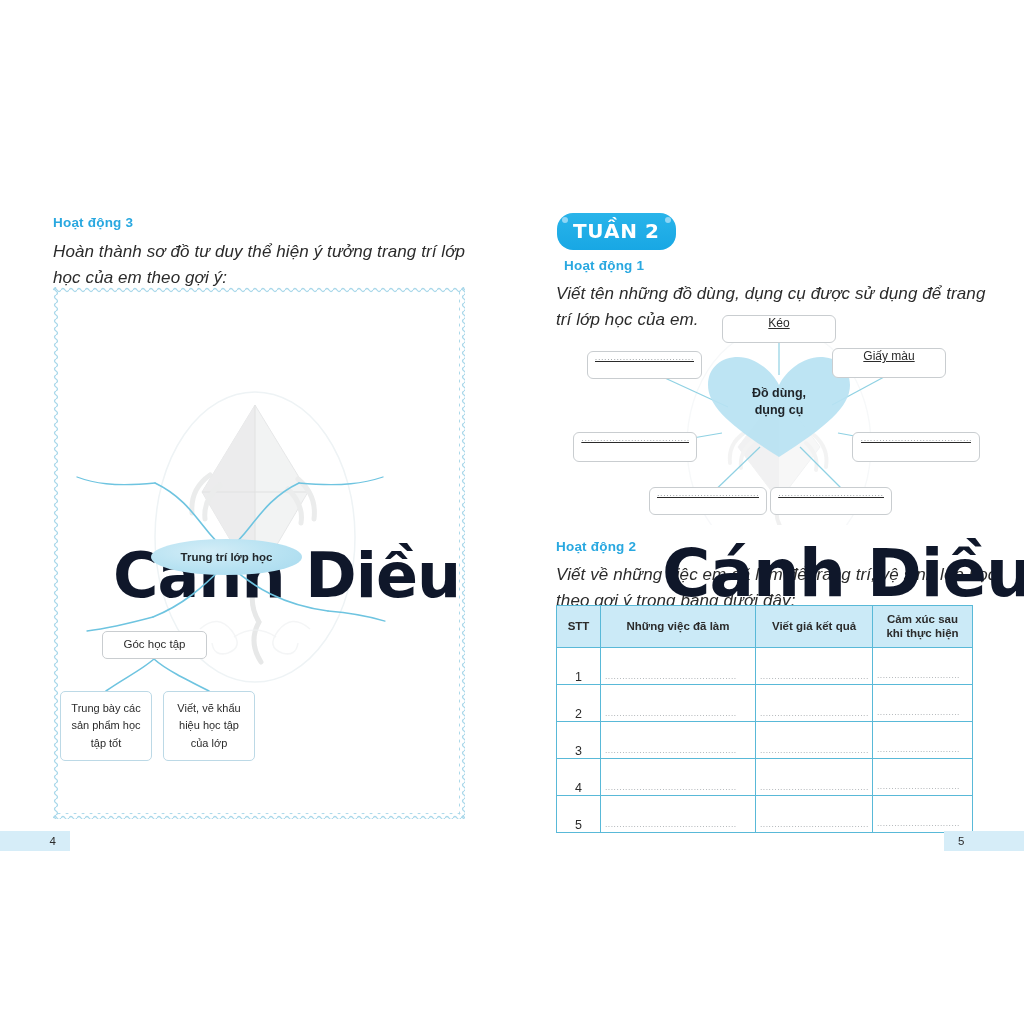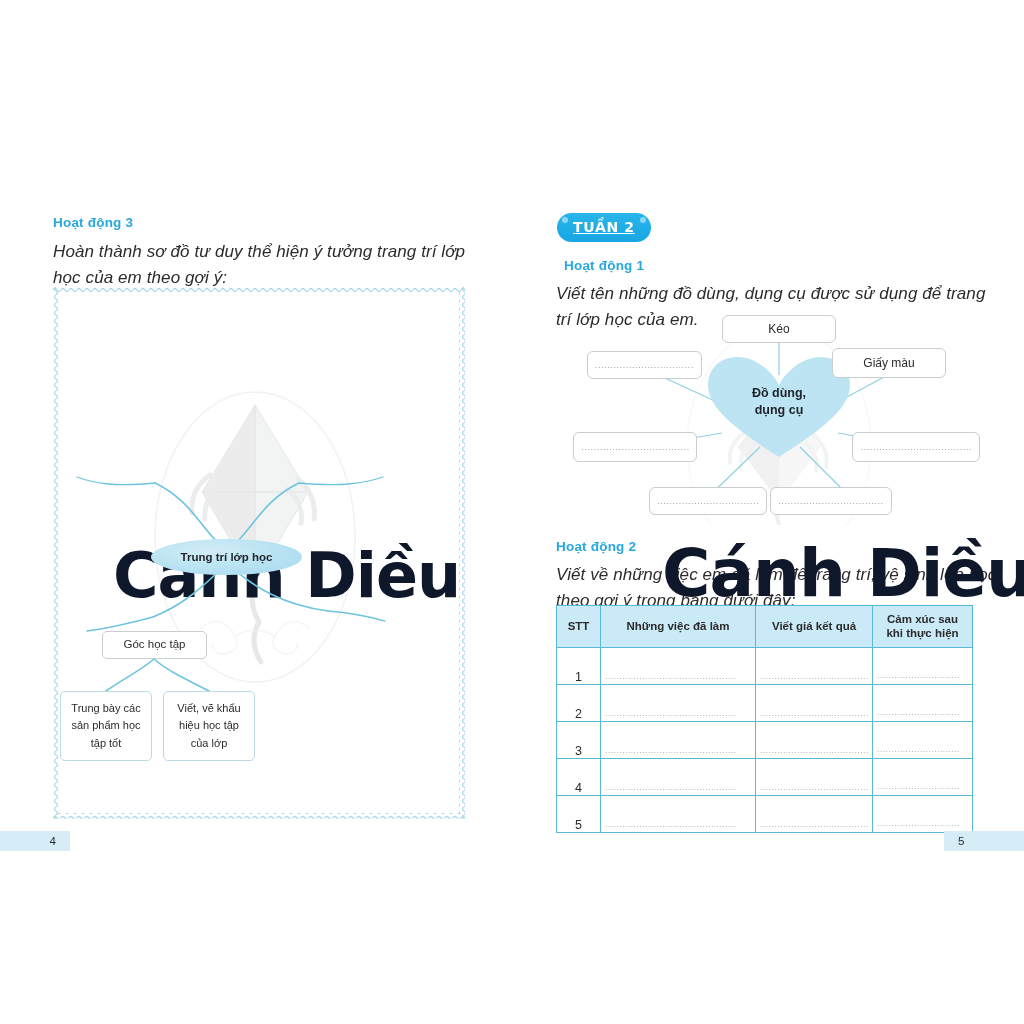--- a/index.html
+++ b/index.html
@@ -60,41 +60,40 @@
     display:flex;align-items:center;justify-content:center;
     color:#22272b;font-size:11.5px;font-weight:bold;
   }
 
   
   #right-page{position:absolute;left:512px;top:0;width:512px;height:1024px;}
   #week-badge{
     position:absolute;left:45px;top:198px;
     background:linear-gradient(180deg,#29b4ea 0%,#18a7e4 100%);
     border-radius:16px;padding:6px 16px 7px 16px;
-    color:#fff;font-size:14px;font-weight:bold;letter-spacing:.6px;
+    color:#fff;font-size:20px;font-weight:bold;letter-spacing:.6px;
     font-family:"DejaVu Sans",sans-serif;
-    text-decoration:underline;
   }
   .badge-pin{
     position:absolute;width:6px;height:6px;border-radius:50%;
     background:#8fd6f5;top:4px;
   }
   #pin-left{left:5px;}
   #pin-right{right:5px;}
 
   #right-act1-title{position:absolute;left:44px;top:243px;margin-left:8px;}
   #right-act1-text{position:absolute;left:44px;top:266px;width:440px;}
 
   #heart-area{position:absolute;left:20px;top:300px;width:480px;height:210px;}
   #heart-svg{position:absolute;left:0;top:0;width:480px;height:210px;}
   .hbox{
     position:absolute;box-sizing:border-box;
     border:1px solid #c9cdd0;border-radius:6px;background:#fff;
-    display:flex;align-items:center;justify-content:center;
-    color:#2b2b2b;font-size:12px;
+    display:flex;align-items:flex-start;justify-content:center;
+    color:#2b2b2b;font-size:12px;text-decoration:underline;
   }
   .dotline{
     color:#9aa0a4;font-size:9px;letter-spacing:.6px;white-space:nowrap;
     overflow:hidden;width:88%;text-align:center;
   }
   #heart-label{
     position:absolute;left:192px;top:70px;width:110px;text-align:center;
     color:#1e2328;font-size:12.5px;font-weight:bold;line-height:1.35;
   }
 

